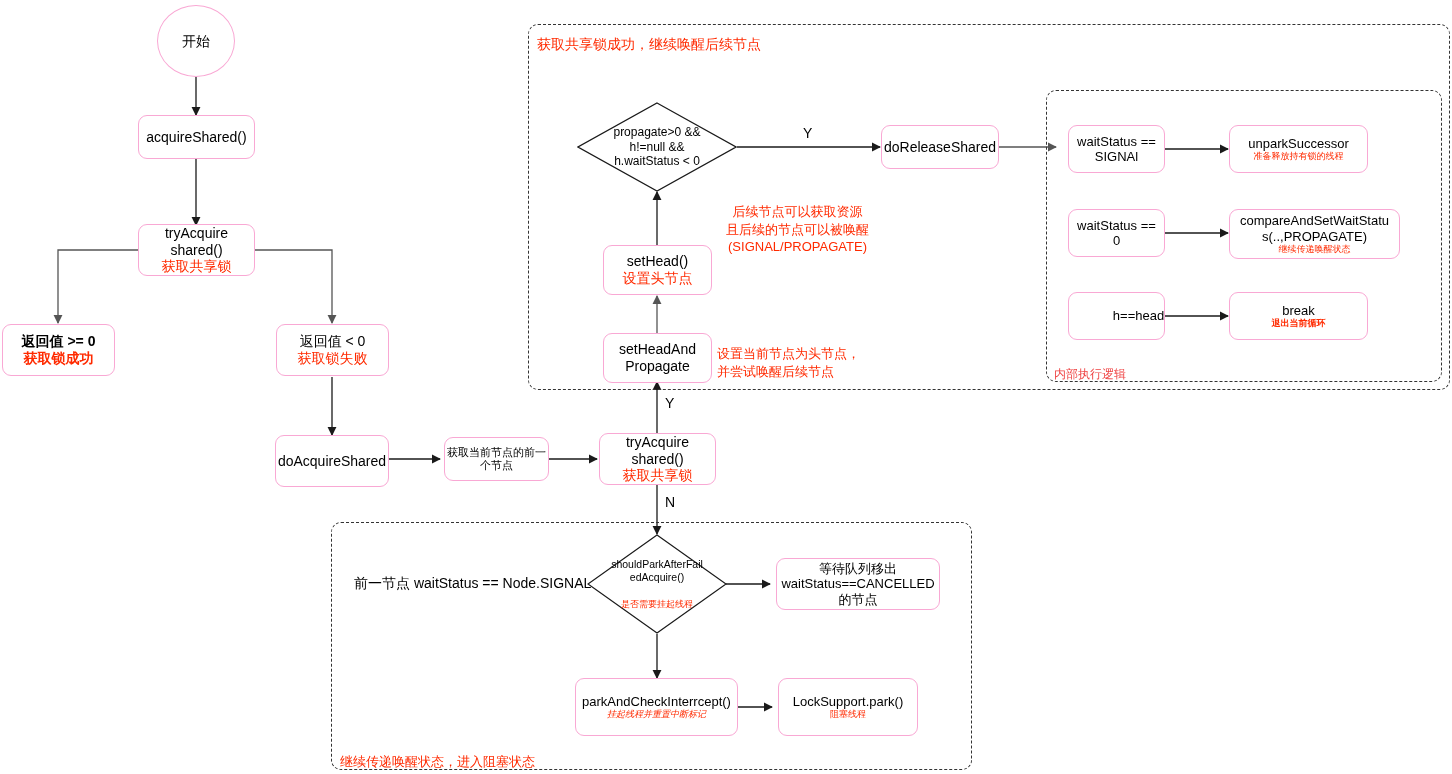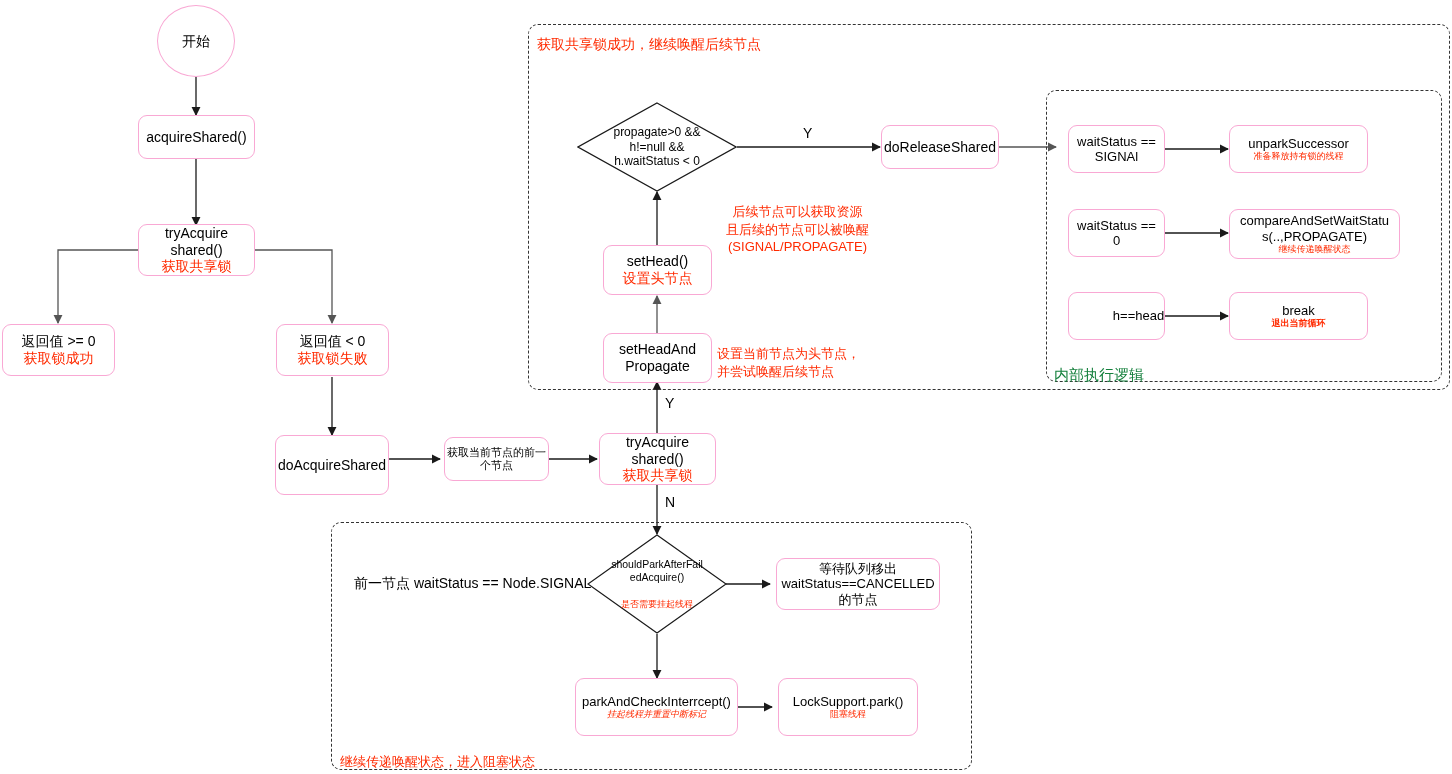--- a/index.html
+++ b/index.html
@@ -156,31 +156,31 @@
   <div class="node" style="left:138px; top:115px; width:117px; height:44px; font-size:14px;">
     <span class="t1">acquireShared()</span>
   </div>
 
   <div class="node" style="left:138px; top:224px; width:117px; height:52px; font-size:14px;">
     <span class="t1">tryAcquire
 shared()</span>
     <span class="t2">获取共享锁</span>
   </div>
 
-  <div class="node" style="left:2px; top:324px; width:113px; height:52px; font-size:14px;">
+  <div class="node" style="left:2px; top:324px; width:113px; height:52px; font-size:14px;font-weight:bold;">
     <span class="t1">返回值 &gt;= 0</span>
     <span class="t2">获取锁成功</span>
   </div>
 
   <div class="node" style="left:276px; top:324px; width:113px; height:52px; font-size:14px;">
     <span class="t1">返回值 &lt; 0</span>
     <span class="t2">获取锁失败</span>
   </div>
 
-  <div class="node" style="left:275px; top:435px; width:114px; height:60px; font-size:14px;">
+  <div class="node" style="left:275px; top:435px; width:114px; height:52px; font-size:14px;">
     <span class="t1">doAcquireShared</span>
   </div>
 
   <div class="node" style="left:444px; top:437px; width:105px; height:44px; font-size:11px;">
     <span class="t1">获取当前节点的前一
 个节点</span>
   </div>
 
   <div class="node" style="left:599px; top:433px; width:117px; height:52px; font-size:14px;">
     <span class="t1">tryAcquire
@@ -265,21 +265,21 @@
     <span class="t2" style="font-size:9px;font-style:italic;">挂起线程并重置中断标记</span>
   </div>
 
   <div class="node" style="left:778px; top:678px; width:140px; height:58px; font-size:13px;">
     <span class="t1">LockSupport.park()</span>
     <span class="t2" style="font-size:9px;">阻塞线程</span>
   </div>
 
   <div class="group-label" style="left:537px; top:36px; color:#ff2a00; font-size:14px;">获取共享锁成功，继续唤醒后续节点</div>
 
-  <div class="group-label" style="left:1054px; top:366px; color:#15803d; font-size:15px;text-align:center;">内部执行逻辑</div>
+  <div class="group-label" style="left:1054px; top:366px; color:#ef4444; font-size:12px;text-align:center;">内部执行逻辑</div>
 
   <div class="group-label" style="left:340px; top:753px; color:#ff2a00; font-size:13px;">继续传递唤醒状态，进入阻塞状态</div>
 
   <div class="free-label" style="left:726px; top:203px; color:#ff2a00; font-size:13px; text-align:center; line-height:1.35;">后续节点可以获取资源
 且后续的节点可以被唤醒
 (SIGNAL/PROPAGATE)</div>
 
   <div class="free-label" style="left:717px; top:345px; color:#ff2a00; font-size:13px; text-align:left; line-height:1.35;">设置当前节点为头节点，
 并尝试唤醒后续节点</div>
 

